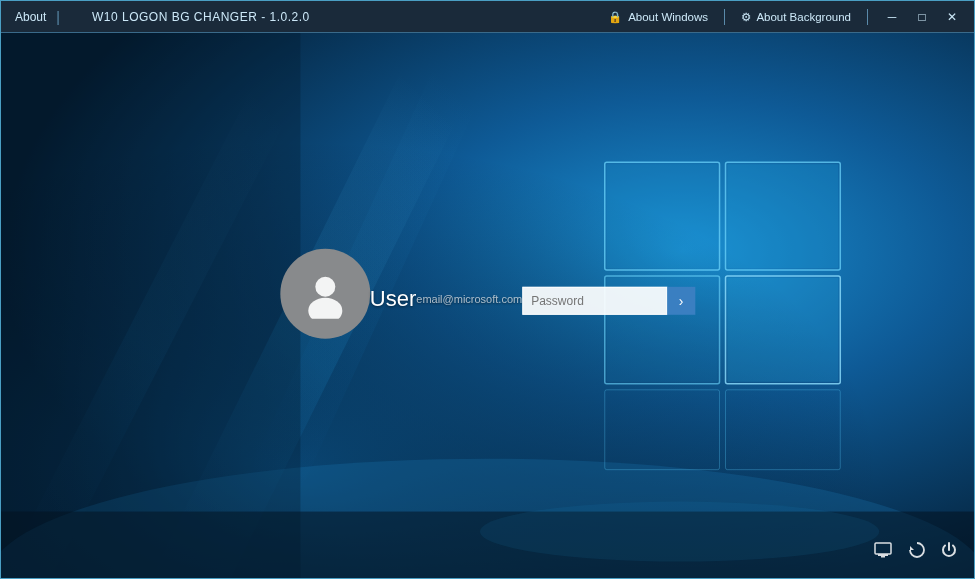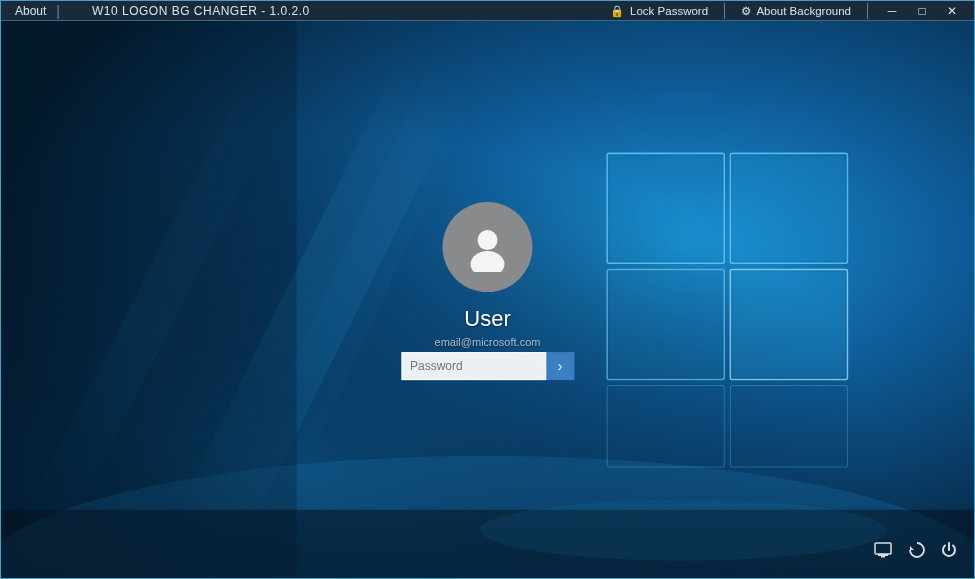--- a/index.html
+++ b/index.html
@@ -15,21 +15,21 @@
     #app-window {
       width: 975px;
       height: 579px;
       display: flex;
       flex-direction: column;
       border: 1px solid #4a9fc4;
     }
 
     
     #title-bar {
-      height: 20px;
+      height: 32px;
       background: #1a2a3a;
       display: flex;
       align-items: center;
       justify-content: space-between;
       padding: 0 8px;
       flex-shrink: 0;
       border-bottom: 1px solid #3a6a8a;
     }
 
     #title-bar-left {
@@ -116,21 +116,21 @@
       height: 100%;
     }
 
     
     #login-panel {
       position: absolute;
       top: 50%;
       left: 50%;
       transform: translate(-50%, -55%);
       display: flex;
-      flex-direction: column;
+      flex-direction: row;
       align-items: center;
       gap: 0;
     }
 
     #avatar-circle {
       width: 90px;
       height: 90px;
       border-radius: 50%;
       background: #888a8c;
       display: flex;
@@ -212,21 +212,21 @@
 
   <div id="title-bar">
     <div id="title-bar-left">
       <div id="about-btn">About</div>
       <span id="title-bar-separator">|</span>
       <span id="app-title">W10 LOGON BG CHANGER - 1.0.2.0</span>
     </div>
     <div id="title-bar-right">
       <div id="lock-windows-btn">
         <span>🔒</span>
-        <span>Lock Password</span>
+        <span>About Windows</span>
       </div>
       <div id="title-bar-divider"></div>
       <div id="edit-background-btn">
         <span>⚙</span>
         <span>About Background</span>
       </div>
       <div id="title-bar-divider2" style="width:1px;height:16px;background:#5a8aaa;"></div>
       <div id="window-controls">
         <button class="win-btn">─</button>
         <button class="win-btn">□</button>

